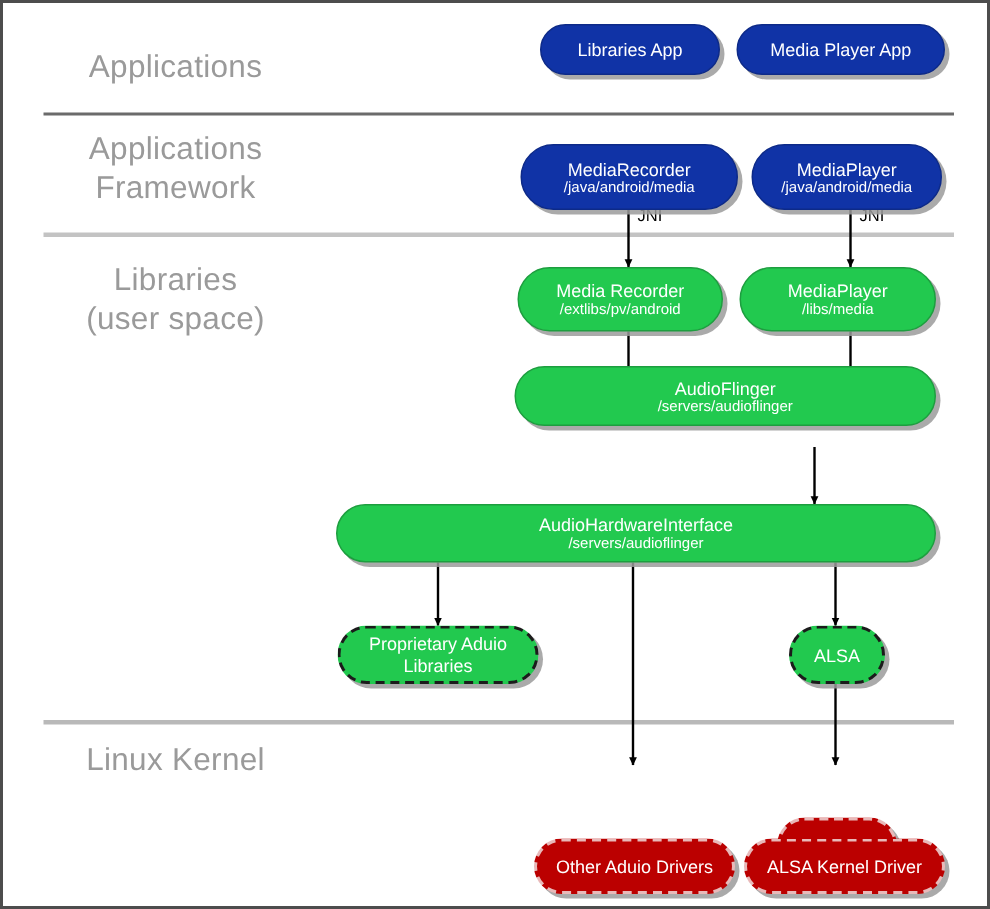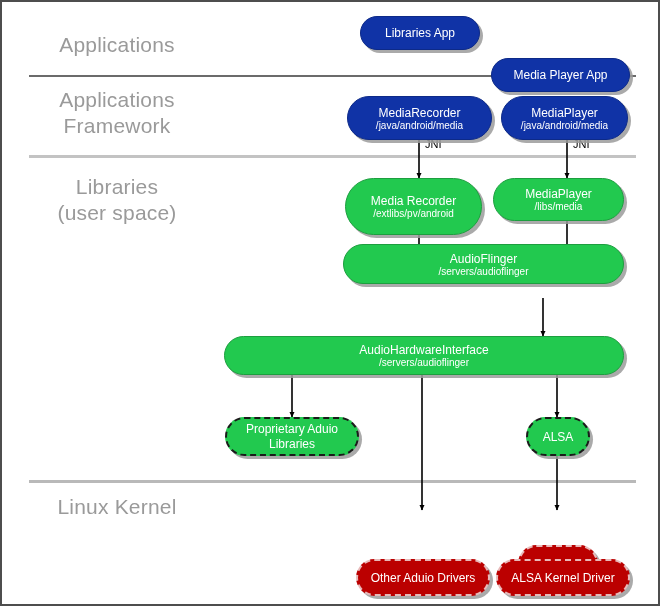--- a/index.html
+++ b/index.html
@@ -135,34 +135,34 @@
 
     <line x1="555" y1="454" x2="555" y2="508" stroke="#000000" stroke-width="1.6" marker-end="url(#arrowhead)"></line>
   </svg>
 
   <div class="jni-label" style="left:423px; top:136px;">JNI</div>
   <div class="jni-label" style="left:571px; top:136px;">JNI</div>
 
   <div class="node blue" style="left:358px; top:14px; width:120px; height:34px;">
     <span class="title">Libraries App</span>
   </div>
-  <div class="node blue" style="left:489px; top:14px; width:139px; height:34px;margin-top:42px;">
+  <div class="node blue" style="left:489px; top:14px; width:139px; height:34px;">
     <span class="title">Media Player App</span>
   </div>
 
   <div class="node blue" style="left:345px; top:94px; width:145px; height:44px;">
     <span class="title">MediaRecorder</span>
     <span class="path">/java/android/media</span>
   </div>
   <div class="node blue" style="left:499px; top:94px; width:127px; height:44px;">
     <span class="title">MediaPlayer</span>
     <span class="path">/java/android/media</span>
   </div>
 
-  <div class="node green" style="left:343px; top:176px; width:137px; height:57px;">
+  <div class="node green" style="left:343px; top:176px; width:137px; height:43px;">
     <span class="title">Media Recorder</span>
     <span class="path">/extlibs/pv/android</span>
   </div>
   <div class="node green" style="left:491px; top:176px; width:131px; height:43px;">
     <span class="title">MediaPlayer</span>
     <span class="path">/libs/media</span>
   </div>
 
   <div class="node green big" style="left:341px; top:242px; width:281px; height:40px;">
     <span class="title">AudioFlinger</span>

